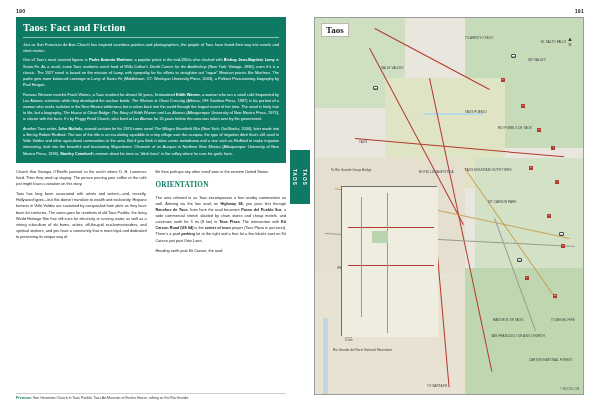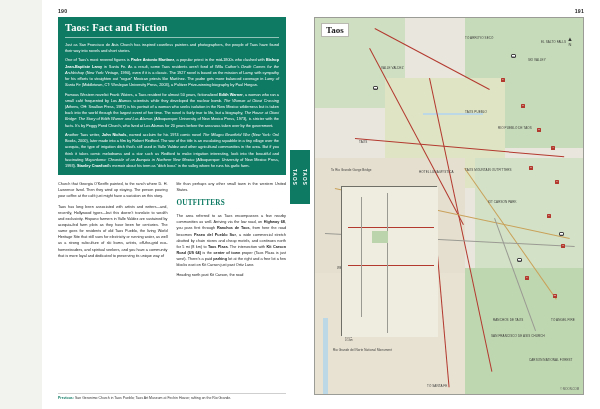--- a/index.html
+++ b/index.html
@@ -15,21 +15,20 @@
     width: 600px; height: 409px;
     display: flex;
     background: #f2f2ef;
   }
   
   .page-left {
     position: relative;
     width: 300px; height: 409px;
     background: #ffffff;
     padding: 8px 14px 6px 16px;
-    margin-left: 42px;
   }
   .folio {
     font-size: 5.2px;
     color: #222;
     font-weight: bold;
     letter-spacing: .2px;
     margin-bottom: 3px;
   }
   .feature-box {
     background: #0f7a63;
@@ -234,21 +233,21 @@
       </div>
     </div>
 
     <div class="cols">
       <div class="col">
         <p>Church that Georgia O'Keeffe painted, to the ranch where D. H. Lawrence lived. Then they wind up staying. The person pouring your coffee at the café just might have a variation on this story.</p>
         <p>Taos has long been associated with artists and writers—and, recently, Hollywood types—but this doesn't translate to wealth and exclusivity. Hispano farmers in Valle Valdez are sustained by acequia-fed farm plots as they have been for centuries. The same goes for residents of old Taos Pueblo, the living World Heritage Site that still sues for electricity or running water, as well as a strong subculture of ski bums, artists, off-the-grid eco-homesteaders, and spiritual seekers, and you have a community that is more loyal and dedicated to preserving its unique way of</p>
       </div>
       <div class="col">
         <p>life than perhaps any other small town in the western United States.</p>
-        <div class="sec-head">OUTFITTERS</div>
+        <div class="sec-head">ORIENTATION</div>
         <p>The area referred to as Taos encompasses a few nearby communities as well. Arriving via the low road, on <b>Highway 68</b>, you pass first through <b>Ranchos de Taos</b>, from here the road becomes <b>Paseo del Pueblo Sur</b>, a wide commercial stretch abutted by chain stores and cheap motels, and continues north for 5 mi (8 km) to <b>Taos Plaza</b>. The intersection with <b>Kit Carson Road (US 64)</b> is the <b>center of town</b> proper (Taos Plaza is just west). There's a paid <b>parking</b> lot at the right and a free lot a few blocks east on Kit Carson just past Ortiz Lane.</p>
         <p>Heading north past Kit Carson, the road</p>
       </div>
     </div>
 
     <div class="caption-bar">
       <div class="caption-rule"></div>
       <span class="lead">Previous:</span><span> San Geronimo Church in Taos Pueblo; Taos Art Museum at Fechin House; rafting on the Rio Grande.</span>
     </div>
 

